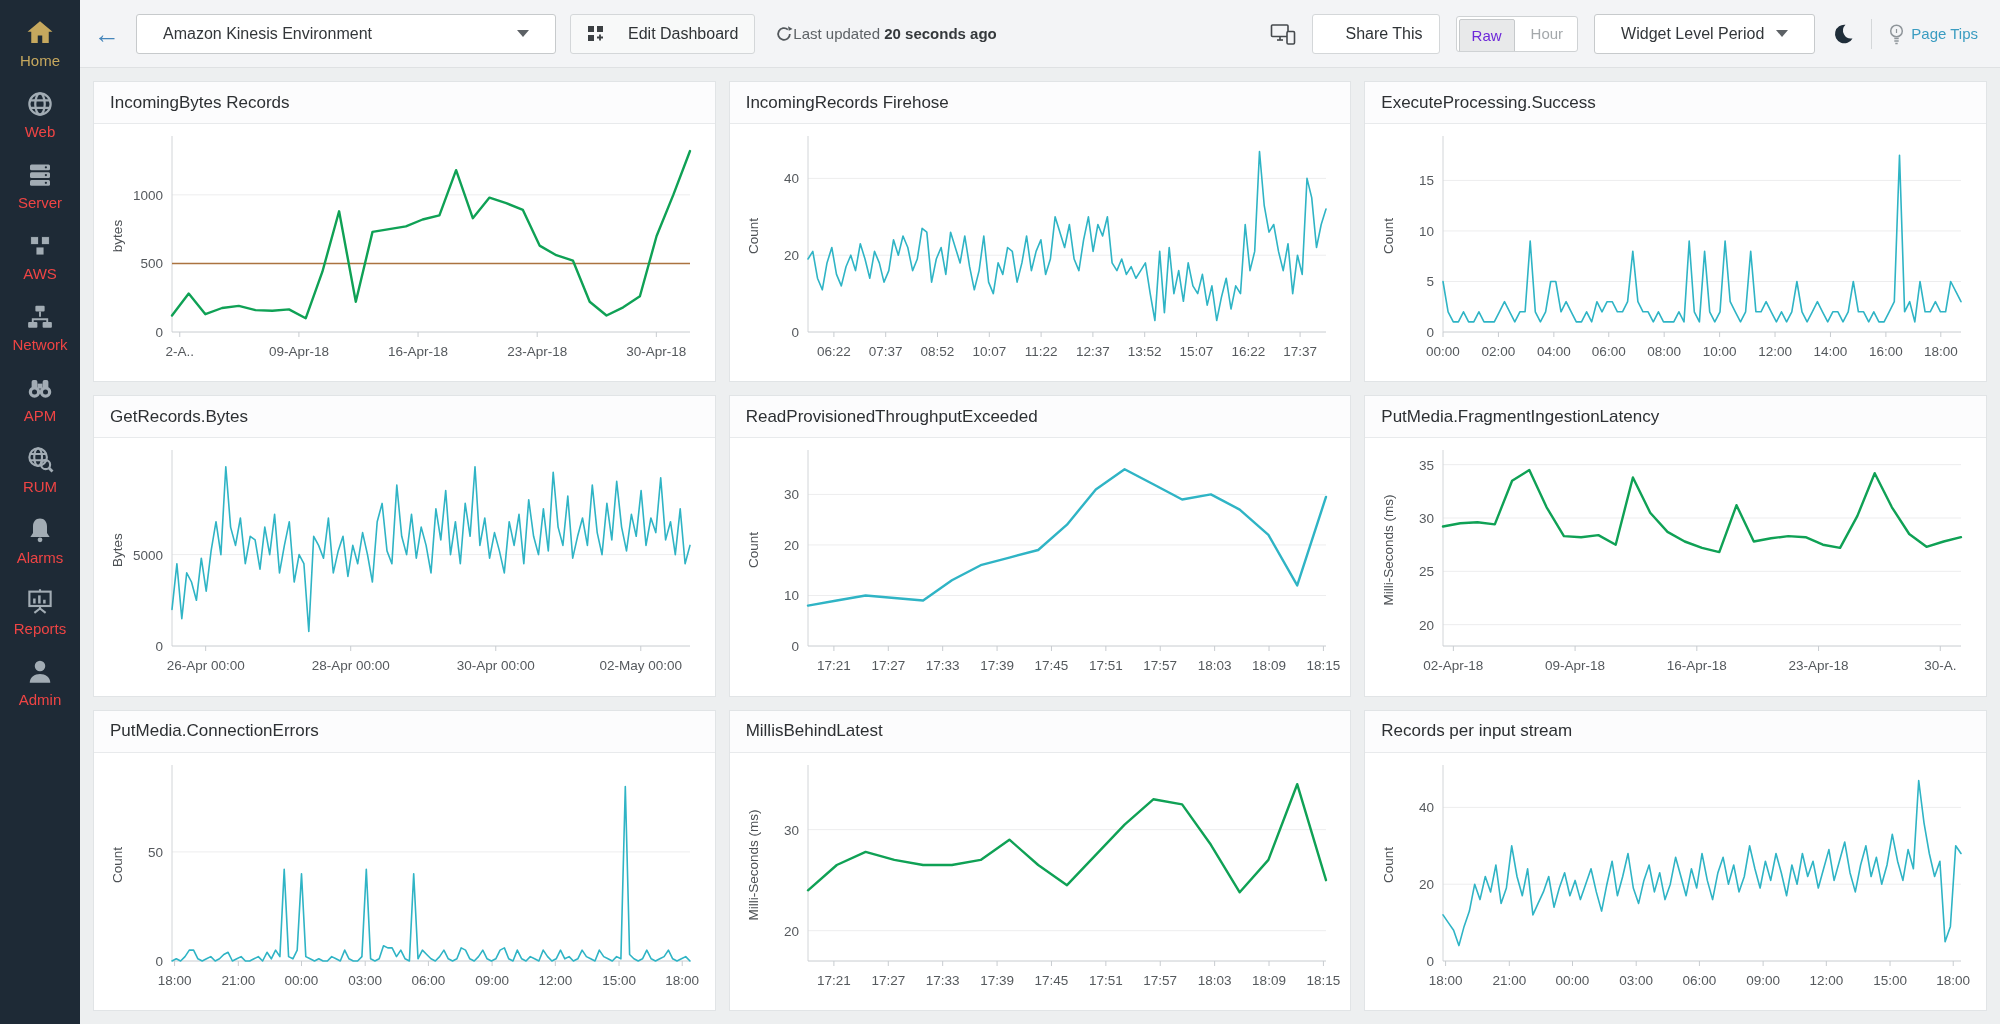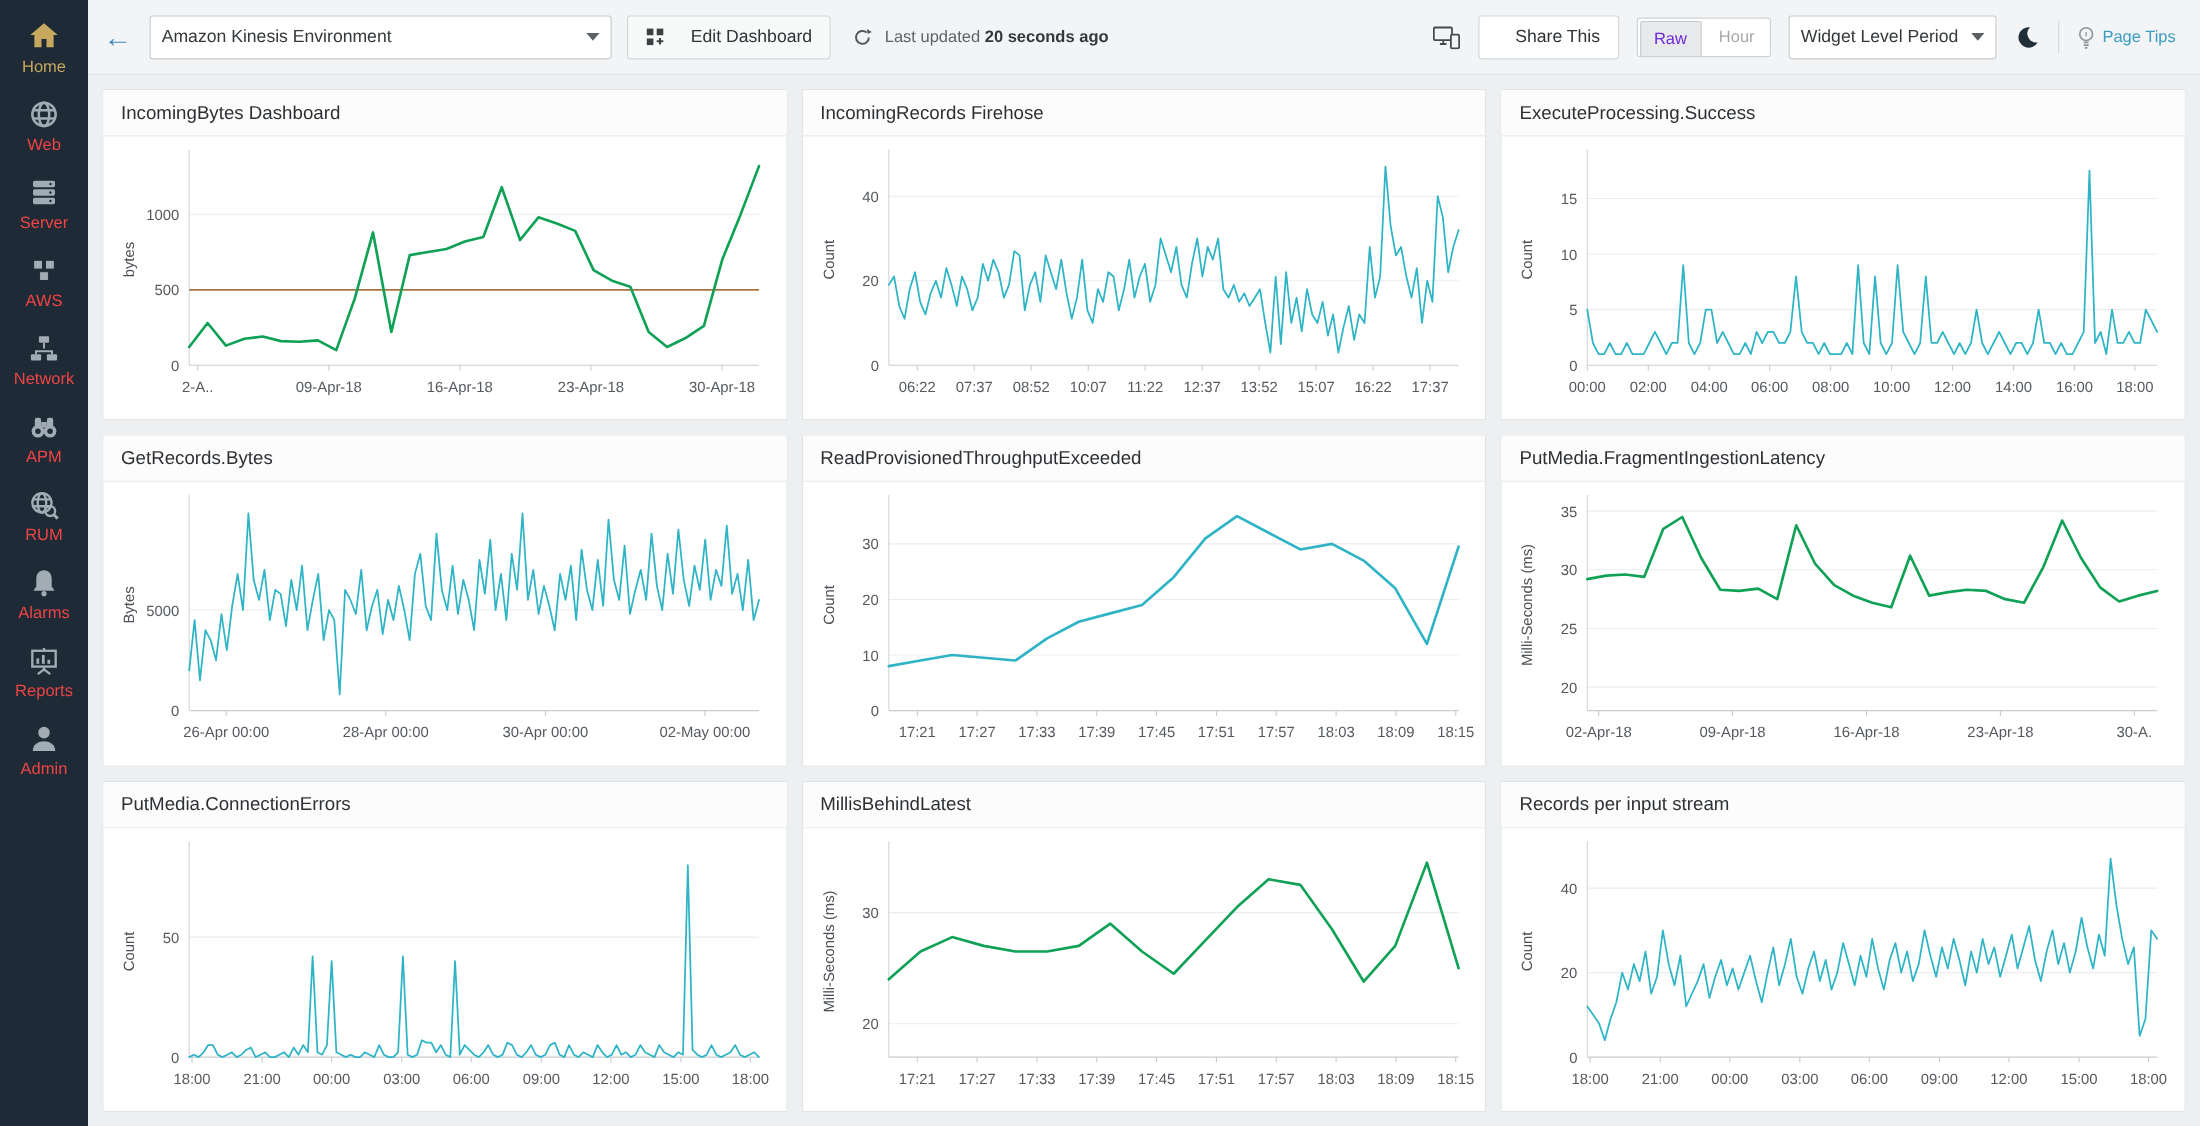--- a/index.html
+++ b/index.html
@@ -10,26 +10,26 @@
   .sidebar { width:80px; min-width:80px; background:#1e2a36; display:flex; flex-direction:column; align-items:flex-end; padding-top:8px; }
   .side-item { width:100%; height:71px; display:flex; flex-direction:column; align-items:center; justify-content:center; cursor:pointer; }
   .side-item svg { width:30px; height:30px; }
   .side-item .lbl { font-size:15px; color:#ef4444; margin-top:4px; }
   .side-item.active .lbl { color:#c6a85e; }
 
   
   .main { flex:1; display:flex; flex-direction:column; min-width:0; }
   .topbar { height:68px; background:#f3f4f6; border-bottom:1px solid #dfe1e3; display:flex; align-items:center; padding:0 22px 0 14px; gap:14px; }
   .back-arrow { font-size:26px; color:#4585ba; cursor:pointer; line-height:1; margin-right:2px; }
-  .dd-box { background:#fff; border:1px solid #c7cacc; border-radius:3px; height:40px; display:flex; align-items:center; padding:0 10px; cursor:pointer; }
+  .dd-box { background:#fff; border:1px solid #c7cacc; border-radius:3px; height:40px; display:flex; align-items:center; padding:0 26px; cursor:pointer; }
   .dash-select { width:420px; justify-content:space-between; }
   .dd-box .dd-text { font-size:16px; color:#33373a; }
   .caret { width:0; height:0; border-left:6px solid transparent; border-right:6px solid transparent; border-top:7px solid #5c6165; }
   .btn { background:#f8f9f9; border:1px solid #d4d7d9; border-radius:3px; height:40px; display:flex; align-items:center; gap:24px; padding:0 16px; font-size:16px; color:#2f3336; cursor:pointer; }
-  .refresh-wrap { display:flex; align-items:center; gap:11px; margin-left:6px; }
+  .refresh-wrap { display:flex; align-items:center; gap:0; margin-left:6px; }
   .upd-text { font-size:15px; color:#5d6266; }
   .upd-text b { color:#34383b; }
   .top-right { margin-left:auto; display:flex; align-items:center; gap:16px; }
   .share-btn { background:#fff;padding-left:32px; }
   .seg { display:flex; border:1px solid #cfd2d4; border-radius:3px; overflow:hidden; height:36px; background:#fff; }
   .seg .opt { padding:0 14px; display:flex; align-items:center; font-size:15px; color:#a4a8ab; cursor:pointer; }
   .seg .opt.sel { background:#e8e9ea; color:#6d28d9; border:1px solid #c6c9cb; border-radius:2px; margin:2px; padding:16px 12px; }
   .widget-period { height:40px; gap:12px; background:#fff; }
   .moon { cursor:pointer; display:flex; align-items:center; }
   .vdiv { width:1px; height:30px; background:#d4d7d9; }
@@ -224,21 +224,21 @@
                 <path d="M8.5 6v4" stroke-width="1.2"></path>
               </g>
             </svg>
           <span>Page Tips</span>
         </div>
       </div>
     </header>
 
     <section class="grid">
       <div class="card">
-        <div class="card-title">IncomingBytes Dashboard</div>
+        <div class="card-title">IncomingBytes Records</div>
         <div class="chart-wrap">
             <svg width="612" height="250">
               <text x="67" y="211" text-anchor="end" font-size="13.5" fill="#55595d" font-family="Liberation Sans, sans-serif">0</text>
               <line x1="76" y1="137.42857142857142" x2="594" y2="137.42857142857142" stroke="#ededee" stroke-width="1"></line>
               <text x="67" y="142.42857142857142" text-anchor="end" font-size="13.5" fill="#55595d" font-family="Liberation Sans, sans-serif">500</text>
               <line x1="76" y1="68.85714285714286" x2="594" y2="68.85714285714286" stroke="#ededee" stroke-width="1"></line>
               <text x="67" y="73.85714285714286" text-anchor="end" font-size="13.5" fill="#55595d" font-family="Liberation Sans, sans-serif">1000</text>
               <line x1="76" y1="10" x2="76" y2="206" stroke="#d2d5d8" stroke-width="1"></line>
               <line x1="76" y1="206" x2="594" y2="206" stroke="#c8ccd0" stroke-width="1"></line>
               <text x="26" y="110" text-anchor="middle" font-size="13.5" fill="#4c5054" transform="rotate(-90 26 110)" font-family="Liberation Sans, sans-serif">bytes</text>

